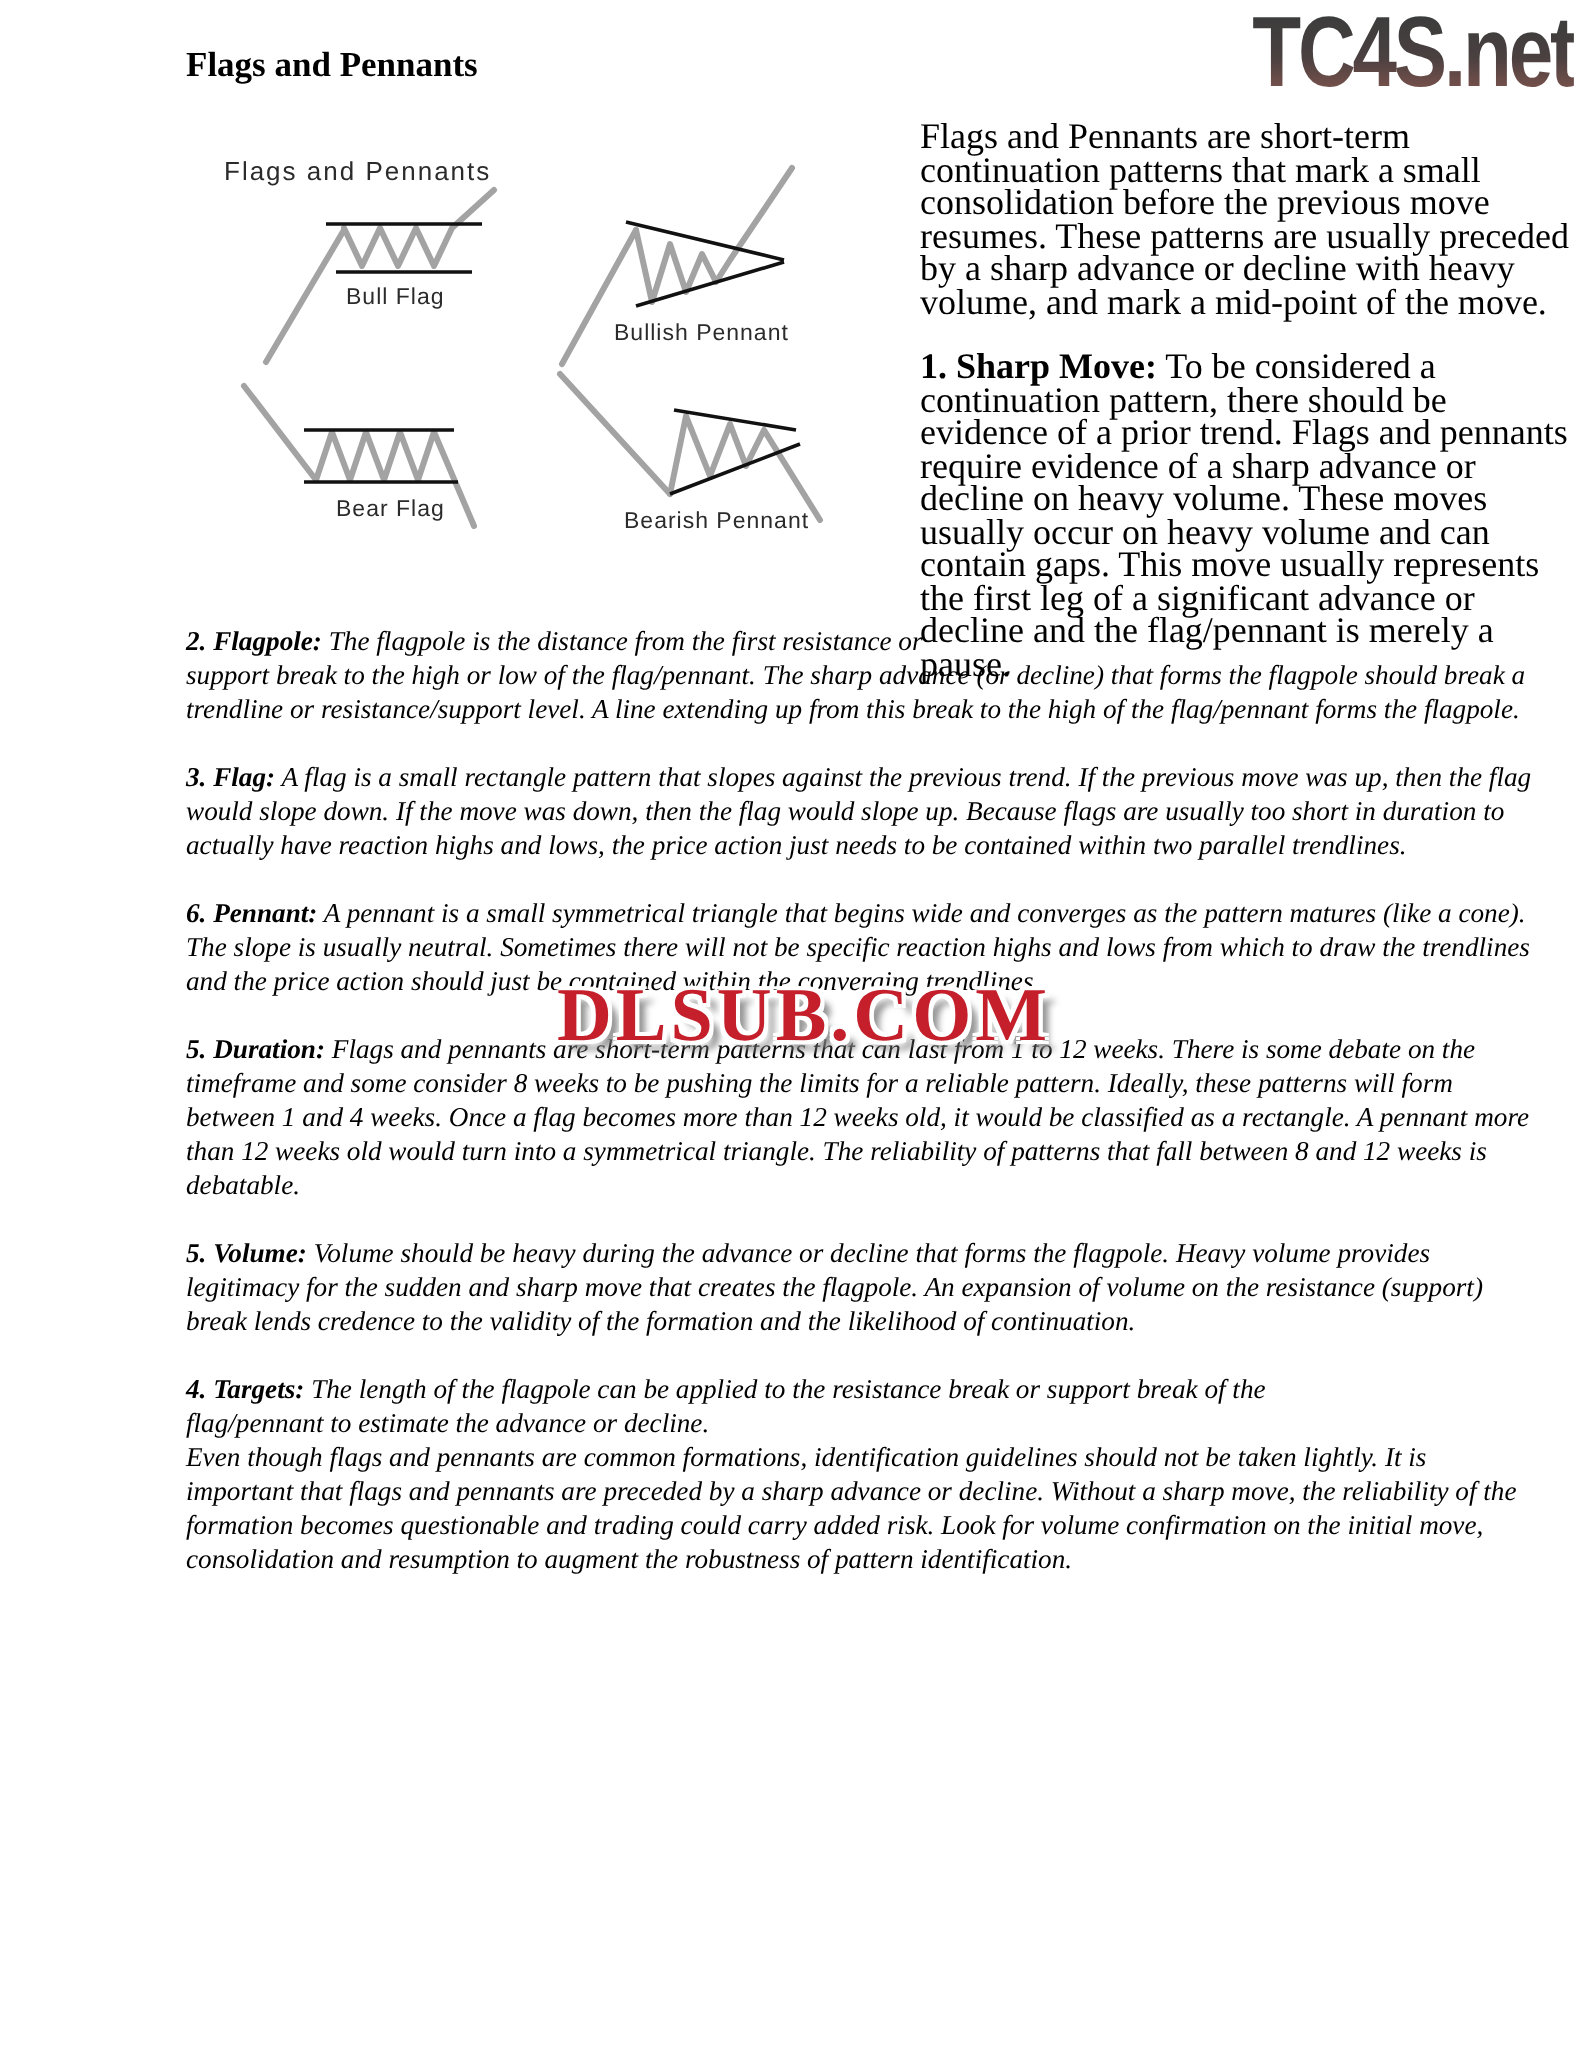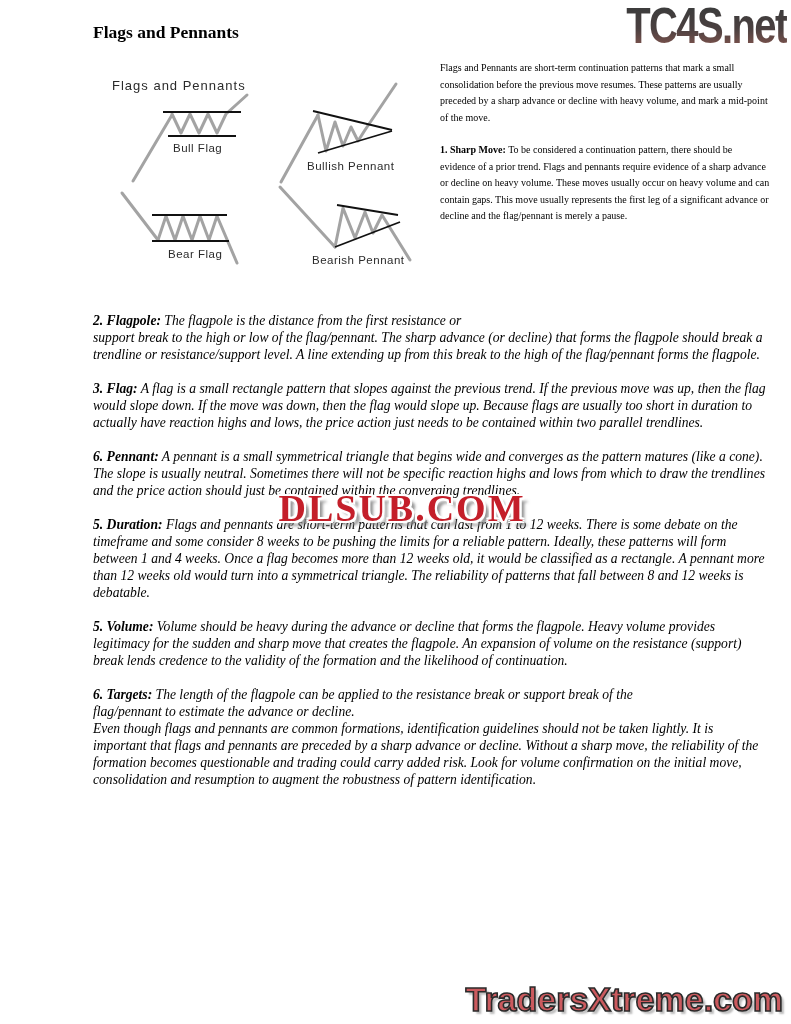--- a/index.html
+++ b/index.html
@@ -30,22 +30,22 @@
   }
   
   .diagram{position:absolute;left:95px;top:72px;}
   .diagram text{font-family:"Liberation Sans", sans-serif;fill:#2b2b2b;}
   .dg-title{font-size:13px;letter-spacing:1px;}
   .dg-label{font-size:11.5px;letter-spacing:0.5px;}
   .price{fill:none;stroke:#a3a3a3;stroke-width:3;stroke-linecap:round;stroke-linejoin:round;}
   .rail{fill:none;stroke:#111111;stroke-width:1.8;}
   
   .intro-col{
-    position:absolute;left:440px;top:60px;width:330px;
-    font-size:10px;line-height:16.5px;
+    position:absolute;left:460px;top:60px;width:330px;
+    font-size:18px;line-height:16.5px;
   }
   .intro-col p{margin:0 0 16px 0;}
   .lead{font-weight:bold;margin-top:44px;}
   .flow{white-space:pre-line;}
   
   .main-text{
     position:absolute;left:93px;top:312px;width:676px;
     font-size:13.6px;line-height:17px;
   }
   .main-text p{margin:0 0 17px 0;font-style:italic;}
@@ -139,23 +139,22 @@
     <p>
       <span class="lead">6. Pennant:</span><span class="flow"> A pennant is a small symmetrical triangle that begins wide and converges as the pattern matures (like a cone). The slope is usually neutral. Sometimes there will not be specific reaction highs and lows from which to draw the trendlines and the price action should just be contained within the converging trendlines.</span>
     </p>
     <p>
       <span class="lead">5. Duration:</span><span class="flow"> Flags and pennants are short-term patterns that can last from 1 to 12 weeks. There is some debate on the timeframe and some consider 8 weeks to be pushing the limits for a reliable pattern. Ideally, these patterns will form between 1 and 4 weeks. Once a flag becomes more than 12 weeks old, it would be classified as a rectangle. A pennant more than 12 weeks old would turn into a symmetrical triangle. The reliability of patterns that fall between 8 and 12 weeks is debatable.</span>
     </p>
     <p>
       <span class="lead">5. Volume:</span><span class="flow"> Volume should be heavy during the advance or decline that forms the flagpole. Heavy volume provides legitimacy for the sudden and sharp move that creates the flagpole. An expansion of volume on the resistance (support) break lends credence to the validity of the formation and the likelihood of continuation.</span>
     </p>
     <p>
-      <span class="lead">6. Targets:</span><span class="flow"> The length of the flagpole can be applied to the resistance break or support break of the
+      <span class="lead">4. Targets:</span><span class="flow"> The length of the flagpole can be applied to the resistance break or support break of the
 flag/pennant to estimate the advance or decline.
 Even though flags and pennants are common formations, identification guidelines should not be taken lightly. It is important that flags and pennants are preceded by a sharp advance or decline. Without a sharp move, the reliability of the formation becomes questionable and trading could carry added risk. Look for volume confirmation on the initial move, consolidation and resumption to augment the robustness of pattern identification.</span>
     </p>
   </div>
 
   <div class="watermark">DLSUB.COM</div>
 
-  <div class="footer-logo">TradersXtreme.com</div>
 
 </div>
 
 </body></html>

